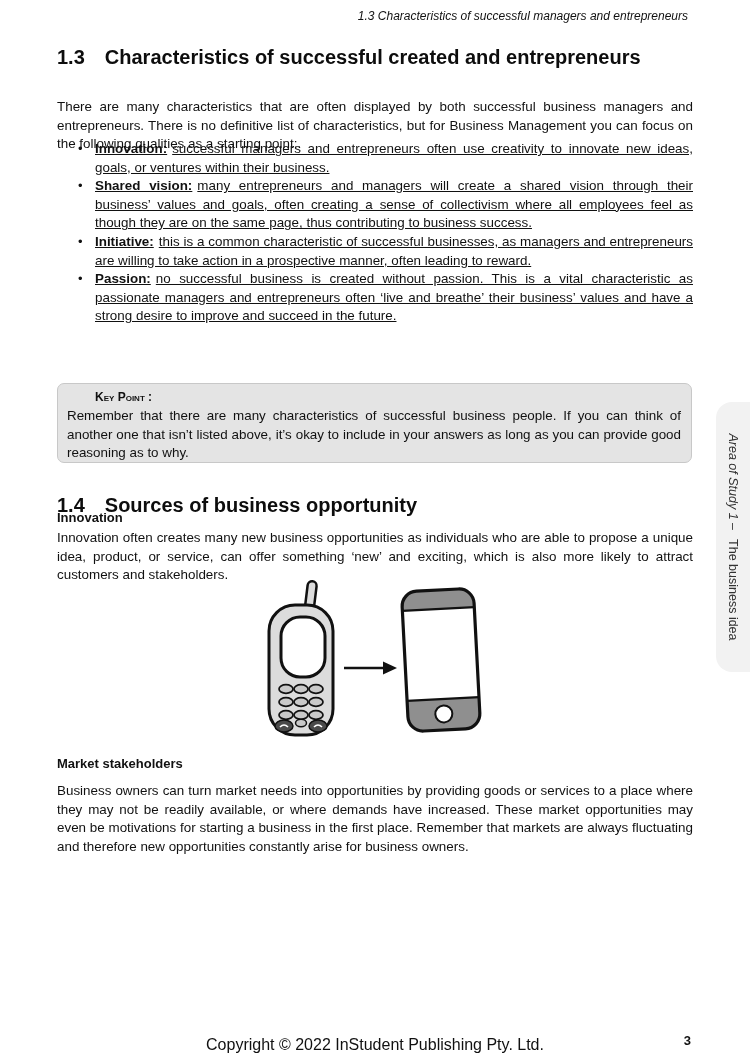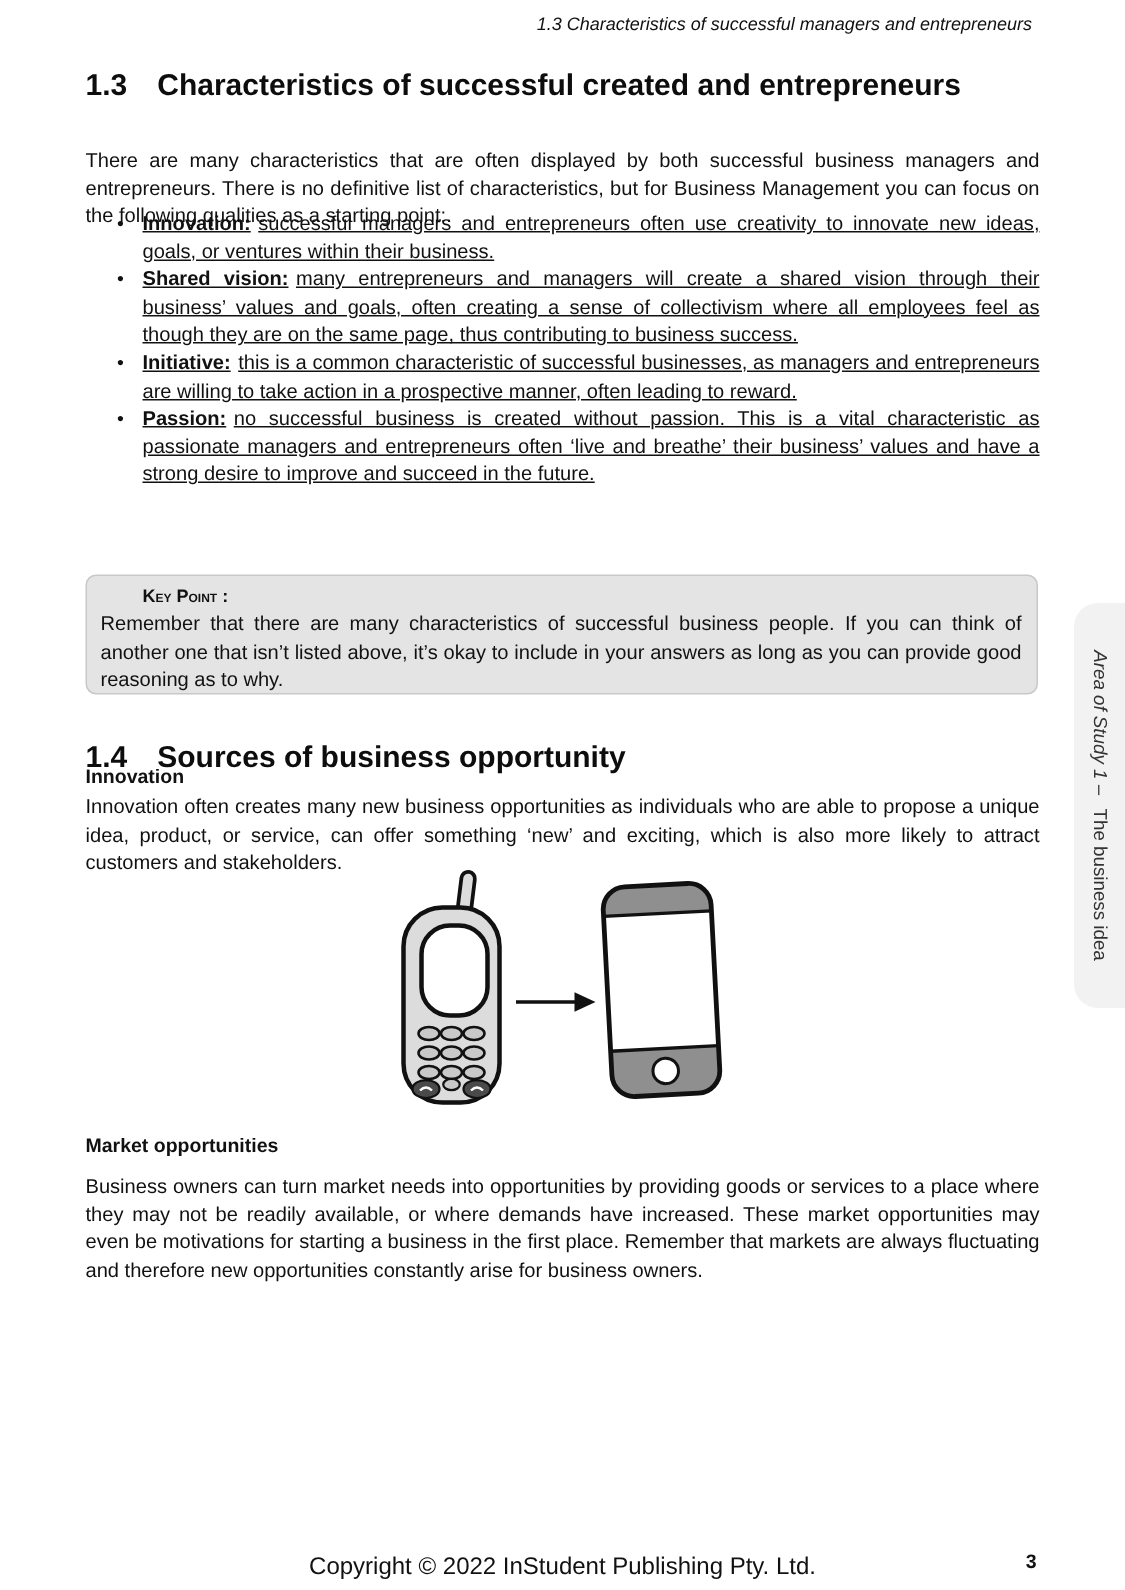--- a/index.html
+++ b/index.html
@@ -128,21 +128,21 @@
         <rect x="165" y="12" width="72" height="19" fill="#8f8f8f"></rect>
         <rect x="165" y="121" width="72" height="31" fill="#8f8f8f"></rect>
       </g>
       <line x1="165" y1="31" x2="237" y2="31" stroke="#111" stroke-width="2.2"></line>
       <line x1="165" y1="121" x2="237" y2="121" stroke="#111" stroke-width="2.2"></line>
       <rect x="165" y="12" width="72" height="140" rx="15" fill="none" stroke="#111" stroke-width="3.2"></rect>
       <circle cx="201" cy="136" r="8.5" fill="#ffffff" stroke="#111" stroke-width="2"></circle>
     </g>
   </svg>
 
-  <h3 class="subhead" id="market-h">Market opportunities</h3>
+  <h3 class="subhead" id="market-h">Market stakeholders</h3>
   <p class="body-text" id="market-p">Business owners can turn market needs into opportunities by providing goods or services to a place where they may not be readily available, or where demands have increased.  These market opportunities may even be motivations for starting a business in the first place.  Remember that markets are always fluctuating and therefore new opportunities constantly arise for business owners.</p>
 
   <div class="side-tab">
     <div class="side-tab-text">
       <span class="tab-italic">Area of Study 1 –</span><span>The business idea</span>
     </div>
   </div>
 
   <div class="footer-copy">Copyright © 2022 InStudent Publishing Pty. Ltd.</div>
   <div class="footer-page">3</div>

